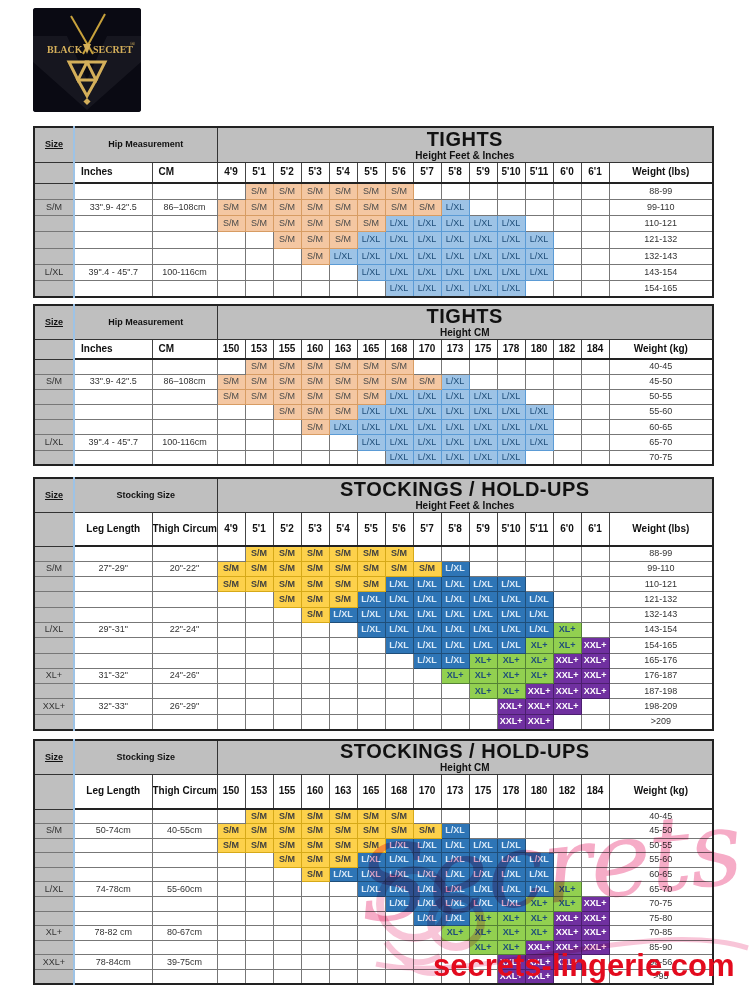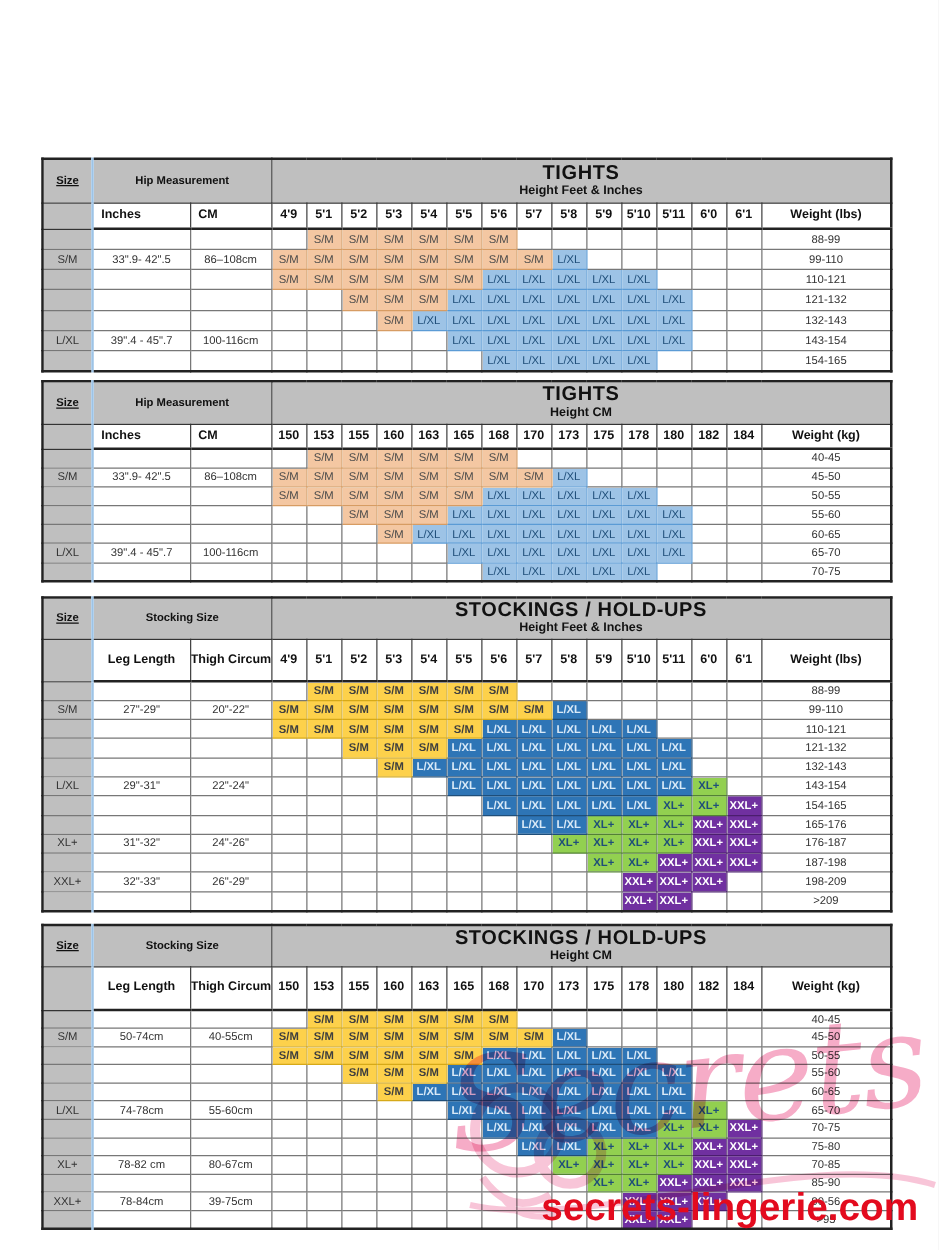--- a/index.html
+++ b/index.html
@@ -15,21 +15,21 @@
   .t1{top:126px}.t2{top:304px}.t3{top:477px}.t4{top:739px}
   table.size-table{border-collapse:collapse;table-layout:fixed;width:679px;
         border:2px solid #222;}
   table.size-table th,table.size-table td{border:1px solid #777;padding:0;margin:0;
         text-align:center;vertical-align:middle;line-height:1.05;overflow:hidden;
         white-space:nowrap;font-size:9px;color:#333;}
   tr.band th{background:#bfbfbf;border:1px solid #333;color:#111;}
   th.corner{font-weight:bold;font-size:10.5px;text-decoration:underline;}
   th.measure-h{font-weight:bold;font-size:10.5px;}
   th.title-cell{background:#bfbfbf;}
-  .t-title{font-size:16px;font-weight:bold;color:#111;letter-spacing:.5px;}
+  .t-title{font-size:20px;font-weight:bold;color:#111;letter-spacing:.5px;}
   .t-sub{font-size:10px;font-weight:bold;color:#111;margin-top:1px;}
   tr.cols th{background:#fff;font-weight:bold;font-size:10px;color:#111;
         border:1px solid #444;border-bottom:2px solid #222;}
   tr.cols th.sizeblank{background:#bfbfbf;border:1px solid #333;}
   th.colhead-measure{font-size:9px;white-space:normal;line-height:1.15;}
   .t1 th.colhead-measure,.t2 th.colhead-measure{text-align:left;padding-left:6px;font-size:10px;}
   th.weight-h{font-size:10.5px;}
   td.sizecol{background:#bfbfbf;text-align:left;padding-left:4px;font-size:10px;
         color:#222;border:1px solid #333;}
   .size-table td.sizecol,.size-table tr.band th.corner,.size-table tr.cols th.sizeblank{
@@ -51,20 +51,36 @@
   .wm-emblem{position:absolute;left:356px;top:846px;opacity:.5;z-index:5;
         mix-blend-mode:multiply;pointer-events:none;}
   .wm-domain{position:absolute;left:433px;top:948px;font-size:31px;font-weight:bold;
         color:#e30b1e;z-index:7;letter-spacing:0;}
 </style>
 </head>
 <body>
 
 <div class="page">
 
+  <div class="logo">
+    <svg width="108" height="104" viewBox="0 0 108 104">
+      <rect width="108" height="104" fill="#0a0a13"></rect>
+      <polygon points="0,28 34,28 54,72 74,28 108,28 108,54 54,102 0,54" fill="#16161f"></polygon>
+      <line x1="38" y1="8" x2="60" y2="46" stroke="#c8a23c" stroke-width="2"></line>
+      <line x1="72" y1="6" x2="50" y2="46" stroke="#c8a23c" stroke-width="2"></line>
+      <text x="14" y="45" font-family="Liberation Serif, serif" font-size="10" font-weight="bold" fill="#d4af5a">BLACK</text>
+      <text x="60" y="45" font-family="Liberation Serif, serif" font-size="10" font-weight="bold" fill="#d4af5a">SECRET</text>
+      <text x="97" y="38" font-family="Liberation Serif, serif" font-size="7" fill="#d4af5a">®</text>
+      <polygon points="50,36 58,36 54,46" fill="#d4af5a"></polygon>
+      <path d="M36 54 L54 54 L45 72 Z" fill="none" stroke="#d4af5a" stroke-width="3"></path>
+      <path d="M54 54 L72 54 L63 72 Z" fill="none" stroke="#d4af5a" stroke-width="3"></path>
+      <path d="M45 72 L63 72 L54 88 Z" fill="none" stroke="#d4af5a" stroke-width="3"></path>
+      <rect x="51.5" y="91" width="5" height="5" transform="rotate(45 54 93.5)" fill="#d4af5a"></rect>
+    </svg>
+  </div>
 
   <div class="tbl-wrap t1">
       <table class="size-table t1">
         <colgroup>
           <col style="width: 40px;">
           <col style="width: 78px;">
           <col style="width: 65px;">
           <col style="width: 28px;">
           <col style="width: 28px;">
           <col style="width: 28px;">

